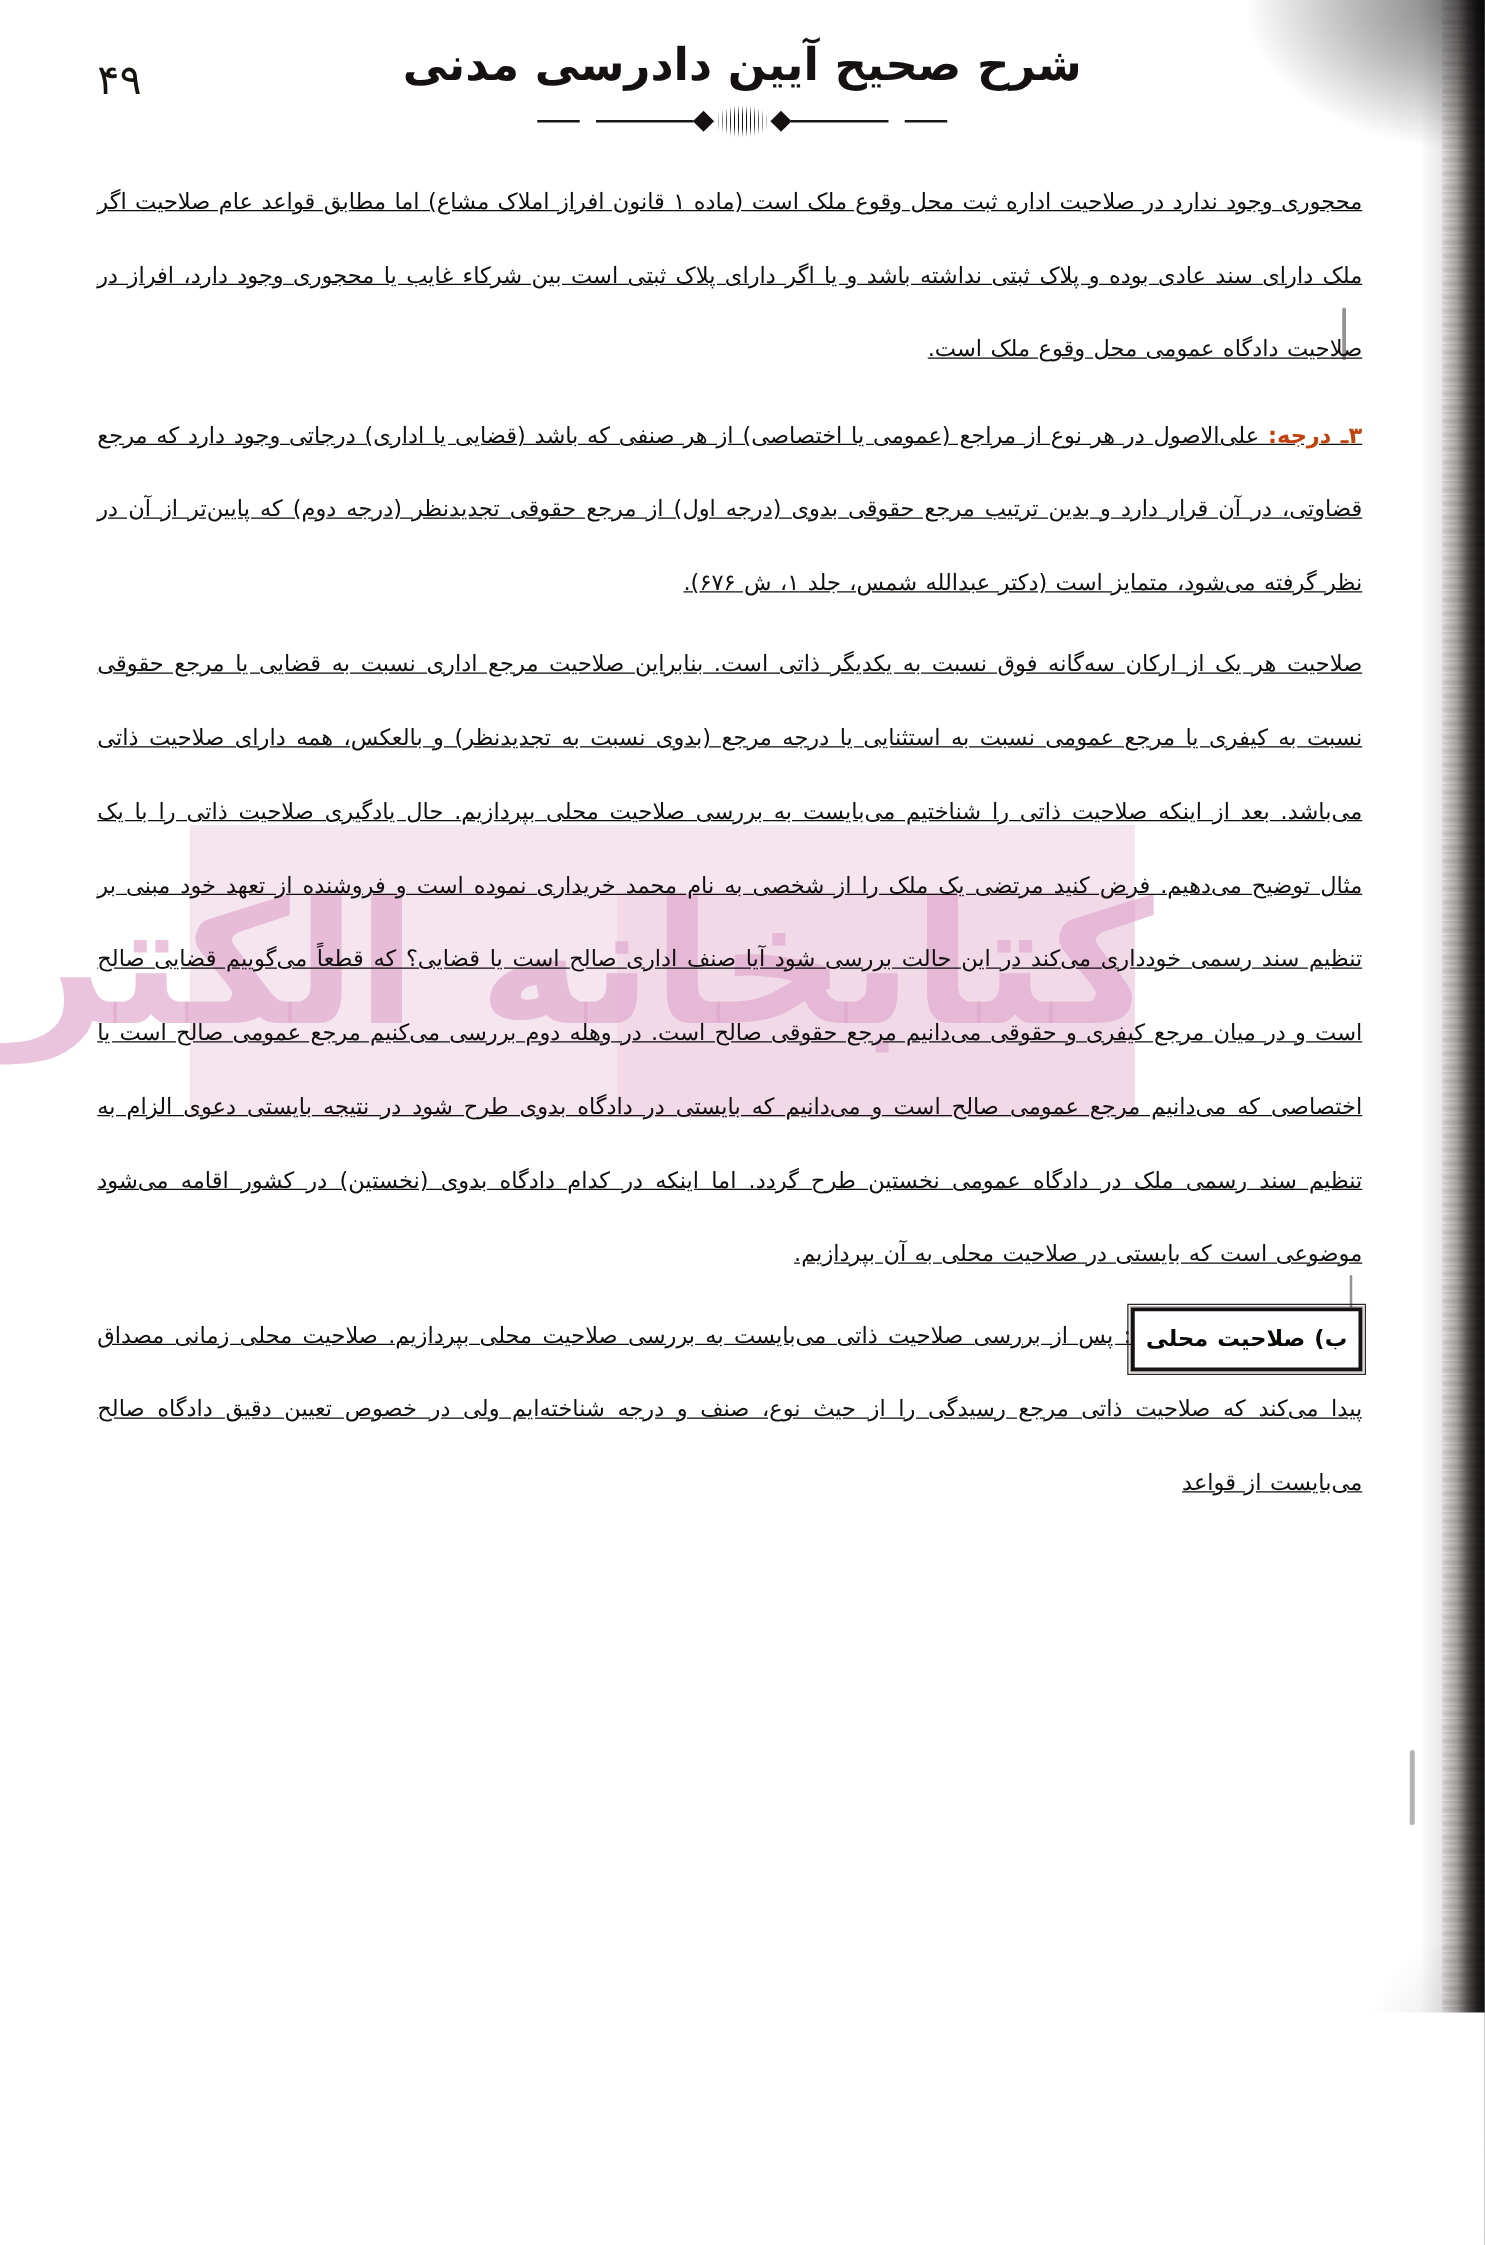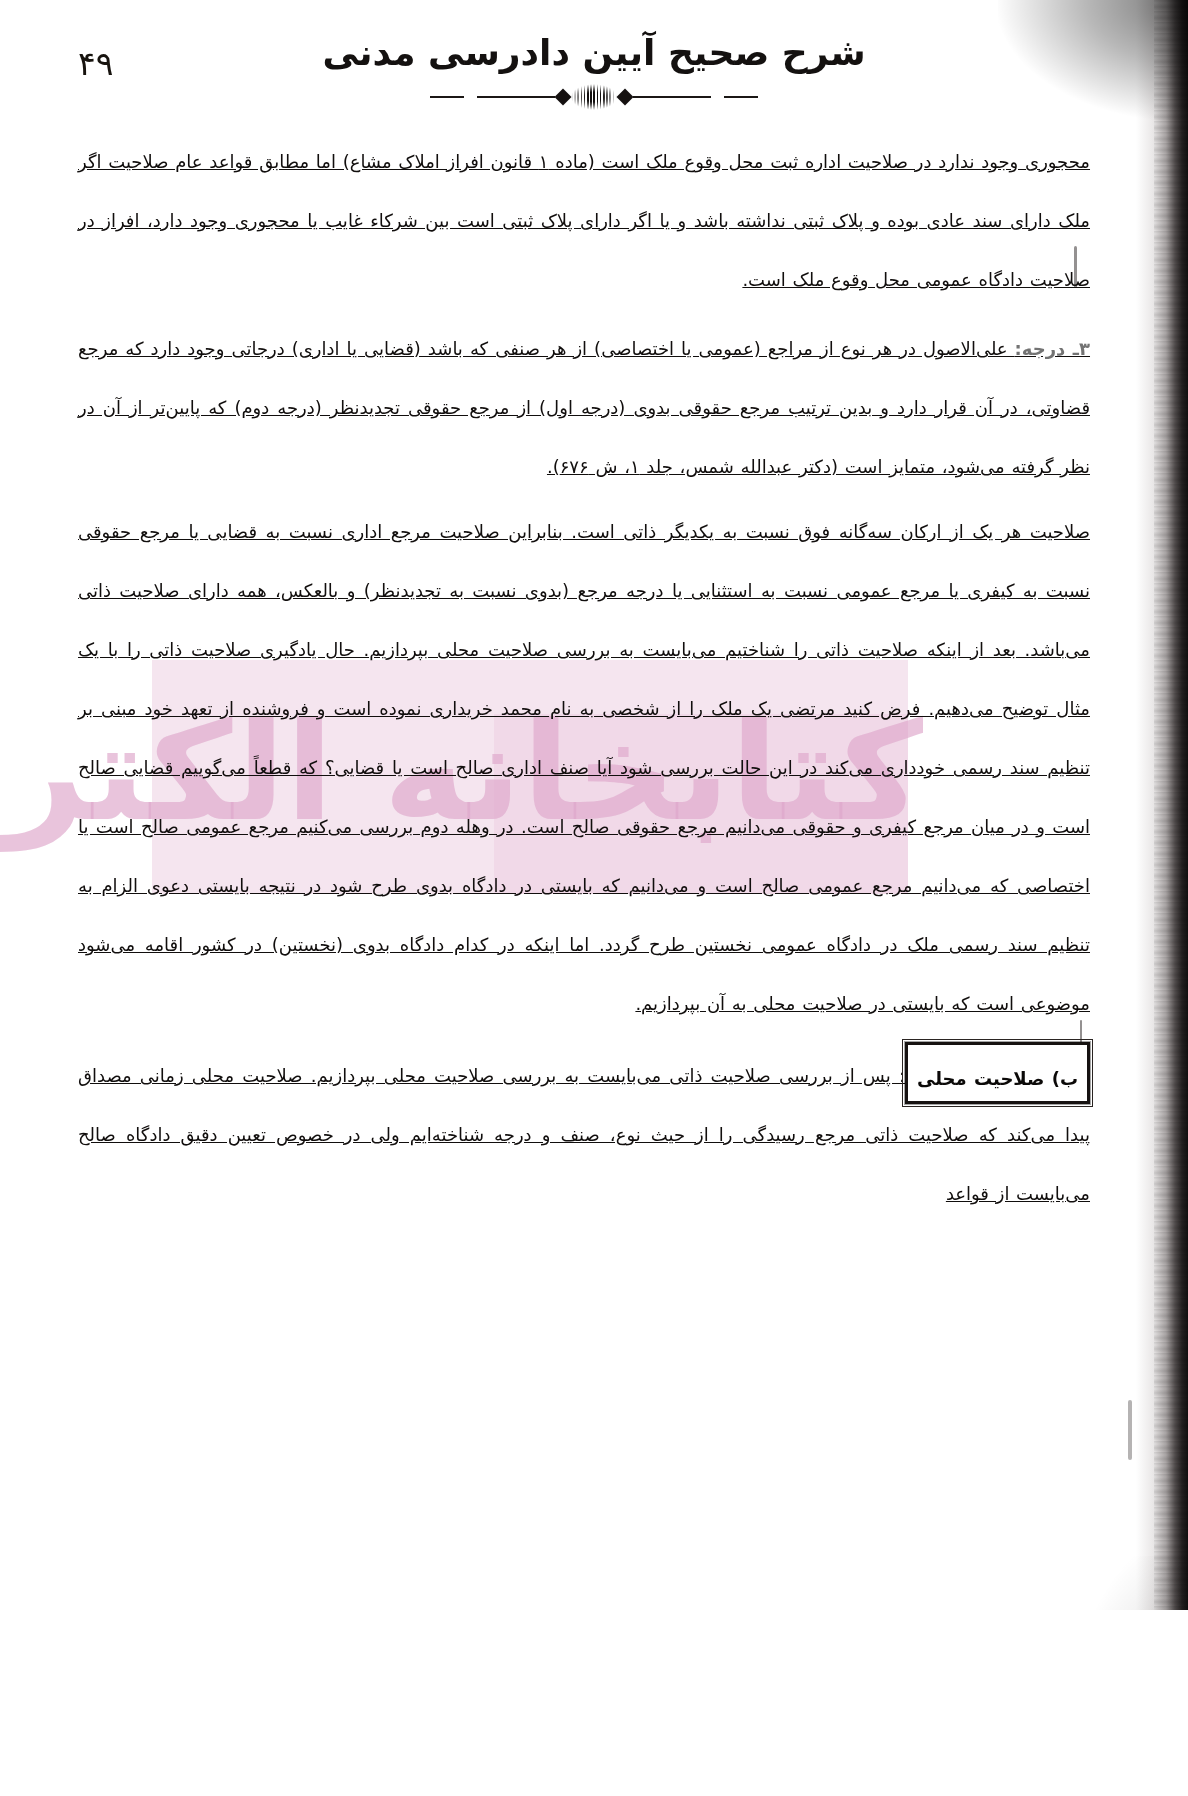--- a/index.html
+++ b/index.html
@@ -202,31 +202,31 @@
     text-align: justify;
     text-justify: inter-word;
     letter-spacing: 0px;
     word-spacing: 1px;
     text-decoration: underline;
   }
   p.para.gap   { margin-top: 10px; }
 
   .bold-label {
     font-weight: 700;
-    color: #737373;
+    color: #c2410c;
   }
 
   .boxed-heading {
     display: inline-block;
     font-weight: 700;
     color: #0b0908;
     border: 3px solid #161211;
     outline: 1px solid #2a2422;
     outline-offset: 2px;
-    padding: 15px 9px 3px 9px;
+    padding: 4px 9px 3px 9px;
     line-height: 38px;
     background: #ffffff;
     box-shadow: 0 0 0 1px rgba(0,0,0,0.35);
     position: relative;
     top: 3px;
   }
 
   
   .bottom-blank {
     position: absolute;

